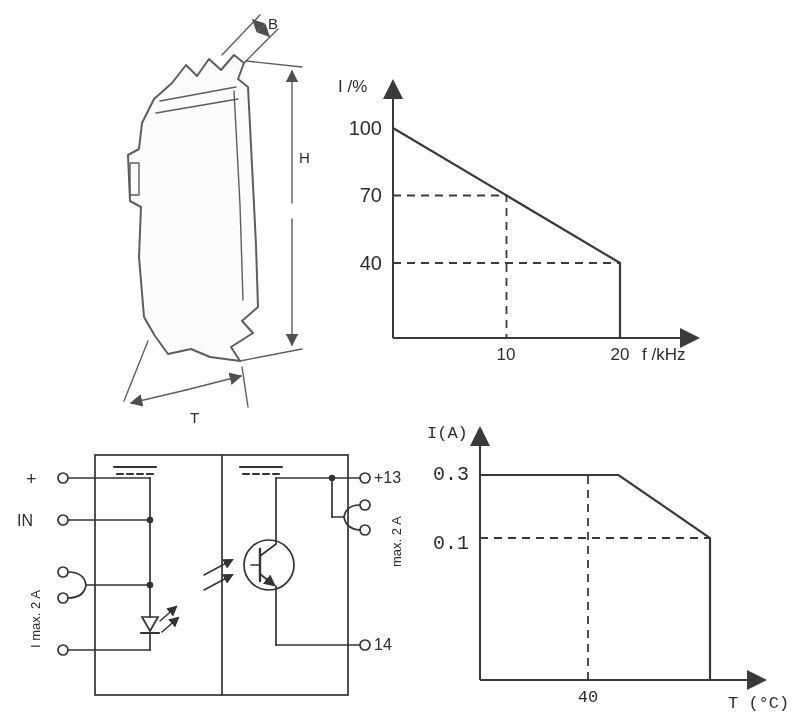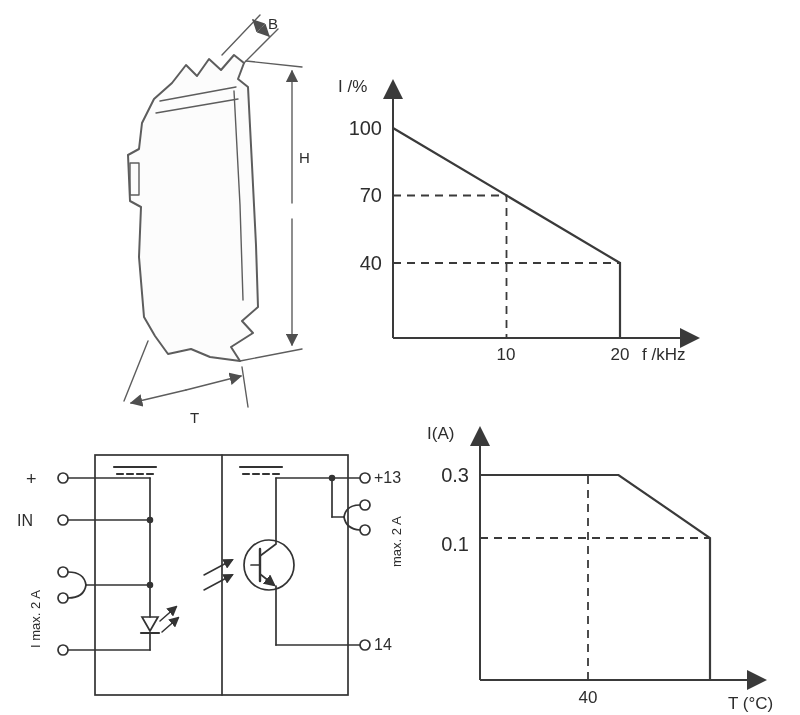--- a/index.html
+++ b/index.html
@@ -75,21 +75,21 @@
     </svg>
     <div class="lbl" style="left:8px; top:22px;">I /%</div>
     <div class="tick-y" style="left:0; top:63px;  width:52px;">100</div>
     <div class="tick-y" style="left:0; top:130px; width:52px;">70</div>
     <div class="tick-y" style="left:0; top:198px; width:52px;">40</div>
     <div class="tick-x" style="left:156px; top:290px; width:40px;">10</div>
     <div class="tick-x" style="left:270px; top:290px; width:40px;">20</div>
     <div class="lbl" style="left:312px; top:290px;">f /kHz</div>
   </div>
 
-  <div class="abs" style="left:425px; top:410px; width:375px; height:305px;">
+  <div class="abs" style="left:425px; top:410px; width:375px; height:305px;font-family:Liberation Mono, monospace;">
     <svg class="abs" style="left:0; top:0;" width="375" height="305" viewBox="0 0 375 305">
       <defs>
         <marker id="axarr2" viewBox="0 0 10 10" refX="9" refY="5" markerWidth="10" markerHeight="10" orient="auto">
           <path d="M0,0 L10,5 L0,10 z" fill="#3a3a3a"></path>
         </marker>
       </defs>
       <line x1="55" y1="270" x2="55" y2="18" stroke="#3a3a3a" stroke-width="2" marker-end="url(#axarr2)"></line>
       <line x1="55" y1="270" x2="340" y2="270" stroke="#3a3a3a" stroke-width="2" marker-end="url(#axarr2)"></line>
       <g id="chart-temp-plot">
           <polyline points="163,270 163,65" fill="none" stroke="#3a3a3a" stroke-width="1.8" stroke-dasharray="8 6"></polyline>

